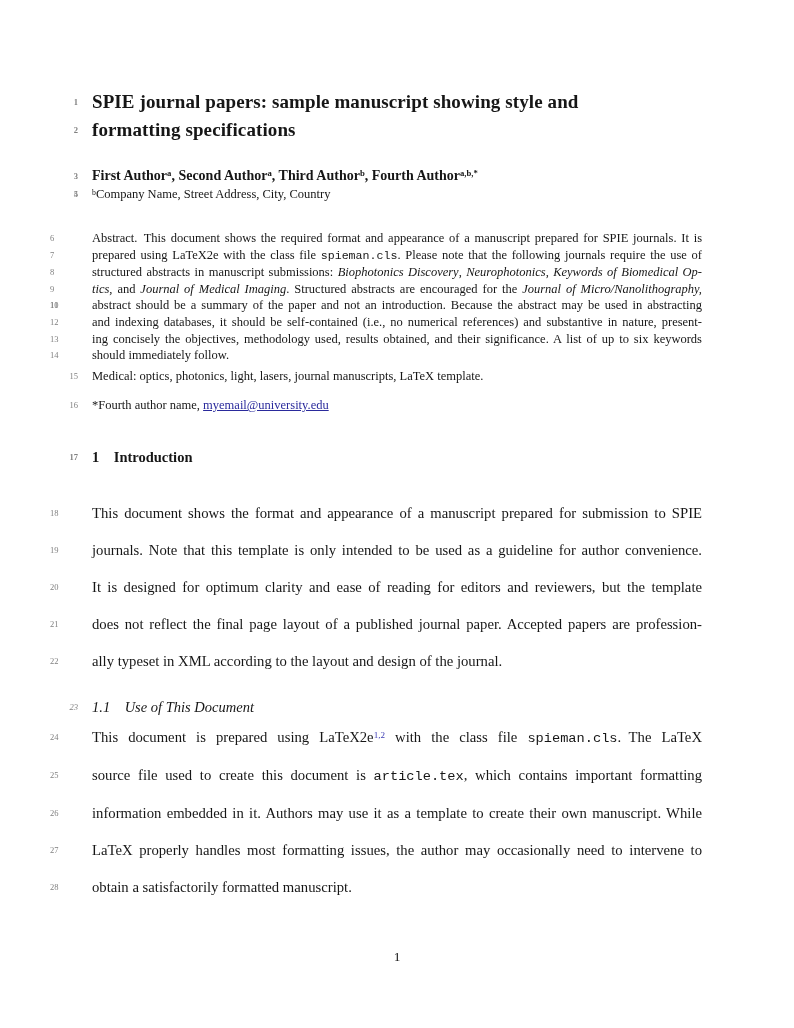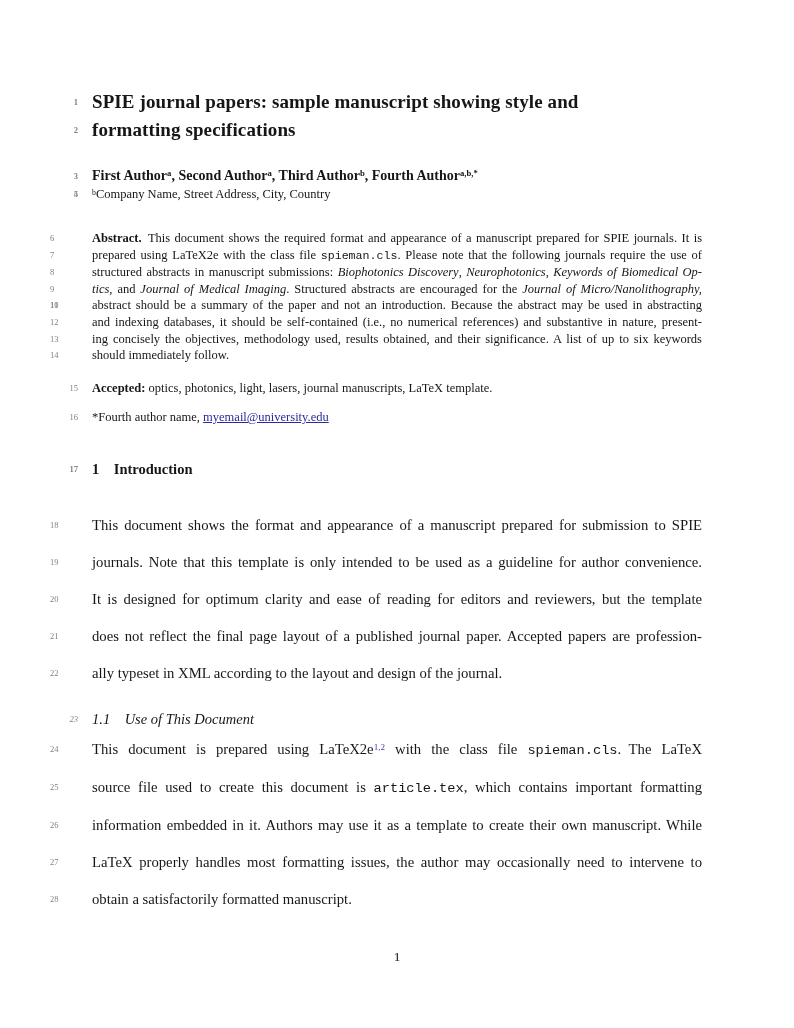--- a/index.html
+++ b/index.html
@@ -26,28 +26,28 @@
     color:var(--lineno,#808080);
     font-family:"Liberation Serif","DejaVu Serif",serif;
   }
   .ltext{}
   
   .title{font-size:19px;font-weight:bold;line-height:28px;letter-spacing:.1px;}
   .author{font-size:14px;font-weight:bold;line-height:18px;margin-top:23px;}
   .affil{font-size:12.5px;line-height:18px;}
   .abstract{font-size:12.5px;line-height:16.6px;text-align:justify;text-align-last:justify;}
   .abs-first{margin-top:27px;}
-  .kw{font-size:12.5px;line-height:17px;margin-top:16px;}
+  .kw{font-size:12.5px;line-height:17px;margin-top:4px;}
   .note{font-size:12.5px;line-height:17px;margin-top:12px;}
   .sec{font-size:14.5px;font-weight:bold;line-height:20px;margin-top:33px;margin-bottom:28px;}
   .subsec{font-size:14.5px;font-style:italic;line-height:20px;margin-top:17px;margin-bottom:2px;}
   .body{font-size:14.7px;line-height:37px;text-align:justify;text-align-last:justify;}
   .last{text-align-last:left;}
   
-  .b{font-weight:bold;}
+  .b{font-weight:normal;}
   .i{font-style:italic;}
   .m{font-family:"Liberation Mono","DejaVu Sans Mono",monospace;font-size:.93em;}
   .sup{font-size:.62em;position:relative;top:-.45em;line-height:0;}
   .cite{font-size:.62em;position:relative;top:-.45em;line-height:0;color:var(--cite,#3c3cb4);}
   a.link{color:var(--link,#2a2a9c);}
   .page-number{
     position:absolute;left:0;right:0;top:949px;
     text-align:center;font-size:13.5px;
   }
 </style>
@@ -63,21 +63,21 @@
       <div class="line affil"><span class="lineno">5</span><span class="ltext"><span class="sup">b</span><span>Company Name, Street Address, City, Country</span></span></div>
       <div class="line abstract abs-first"><span class="lineno">6</span><span class="ltext"><span class="b">Abstract.</span><span> This document shows the required format and appearance of a manuscript prepared for SPIE journals. It is</span></span></div>
       <div class="line abstract"><span class="lineno">7</span><span class="ltext"><span>prepared using LaTeX2e with the class file </span><span class="m">spieman.cls</span><span>. Please note that the following journals require the use of</span></span></div>
       <div class="line abstract"><span class="lineno">8</span><span class="ltext"><span>structured abstracts in manuscript submissions: </span><span class="i">Biophotonics Discovery</span><span>, </span><span class="i">Neurophotonics</span><span>, </span><span class="i">Keywords of Biomedical Op-</span></span></div>
       <div class="line abstract"><span class="lineno">9</span><span class="ltext"><span class="i">tics</span><span>, and </span><span class="i">Journal of Medical Imaging</span><span>. Structured abstracts are encouraged for the </span><span class="i">Journal of Micro/Nanolithography,</span></span></div>
       <div class="line abstract"><span class="lineno">10</span></div>
       <div class="line abstract"><span class="lineno">11</span><span class="ltext"><span>abstract should be a summary of the paper and not an introduction. Because the abstract may be used in abstracting</span></span></div>
       <div class="line abstract"><span class="lineno">12</span><span class="ltext"><span>and indexing databases, it should be self-contained (i.e., no numerical references) and substantive in nature, present-</span></span></div>
       <div class="line abstract"><span class="lineno">13</span><span class="ltext"><span>ing concisely the objectives, methodology used, results obtained, and their significance. A list of up to six keywords</span></span></div>
       <div class="line abstract last"><span class="lineno">14</span><span class="ltext"><span>should immediately follow.</span></span></div>
-      <div class="line kw"><span class="lineno">15</span><span class="ltext"><span class="b">Accepted:</span><span> optics, photonics, light, lasers, journal manuscripts, LaTeX template.</span></span></div>
+      <div class="line kw"><span class="lineno">15</span><span class="ltext"><span class="b">Medical:</span><span> optics, photonics, light, lasers, journal manuscripts, LaTeX template.</span></span></div>
       <div class="line note"><span class="lineno">16</span><span class="ltext"><span>*Fourth author name, </span><a class="link" href="#">myemail@university.edu</a></span></div>
       <div class="line sec"><span class="lineno">17</span><span class="ltext"><span>1 Introduction</span></span></div>
       <div class="line body"><span class="lineno">18</span><span class="ltext"><span>This document shows the format and appearance of a manuscript prepared for submission to SPIE</span></span></div>
       <div class="line body"><span class="lineno">19</span><span class="ltext"><span>journals. Note that this template is only intended to be used as a guideline for author convenience.</span></span></div>
       <div class="line body"><span class="lineno">20</span><span class="ltext"><span>It is designed for optimum clarity and ease of reading for editors and reviewers, but the template</span></span></div>
       <div class="line body"><span class="lineno">21</span><span class="ltext"><span>does not reflect the final page layout of a published journal paper. Accepted papers are profession-</span></span></div>
       <div class="line body last"><span class="lineno">22</span><span class="ltext"><span>ally typeset in XML according to the layout and design of the journal.</span></span></div>
       <div class="line subsec"><span class="lineno">23</span><span class="ltext"><span class="i">1.1 Use of This Document</span></span></div>
       <div class="line body"><span class="lineno">24</span><span class="ltext"><span>This document is prepared using LaTeX2e</span><span class="cite">1,2</span><span> with the class file </span><span class="m">spieman.cls</span><span>. The LaTeX</span></span></div>
       <div class="line body"><span class="lineno">25</span><span class="ltext"><span>source file used to create this document is </span><span class="m">article.tex</span><span>, which contains important formatting</span></span></div>

